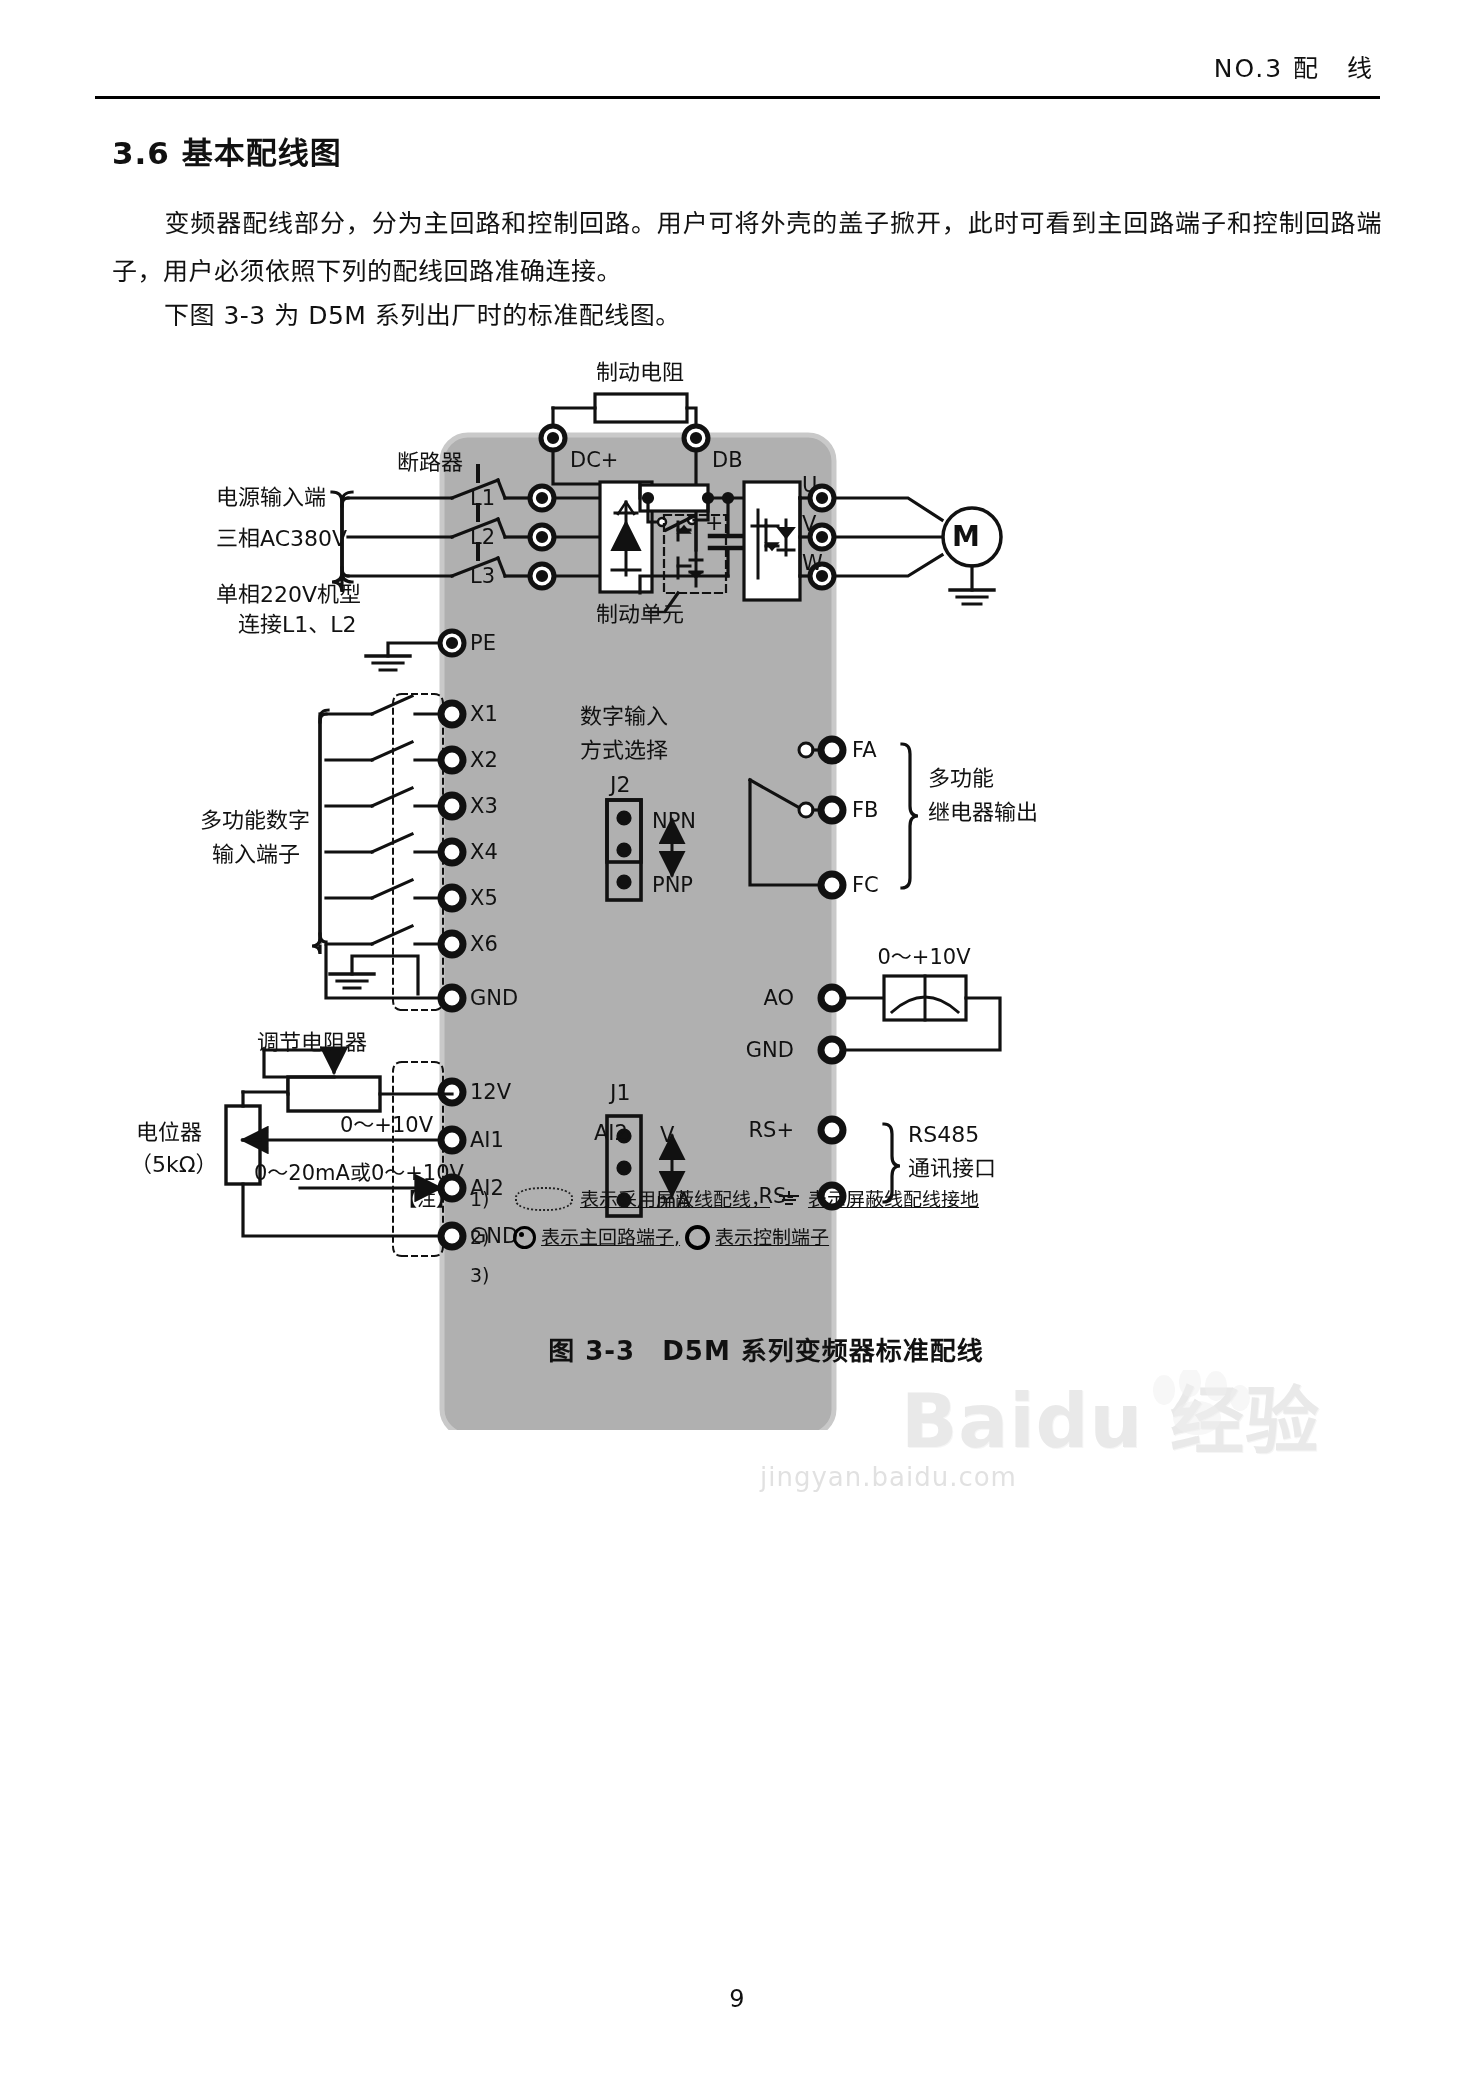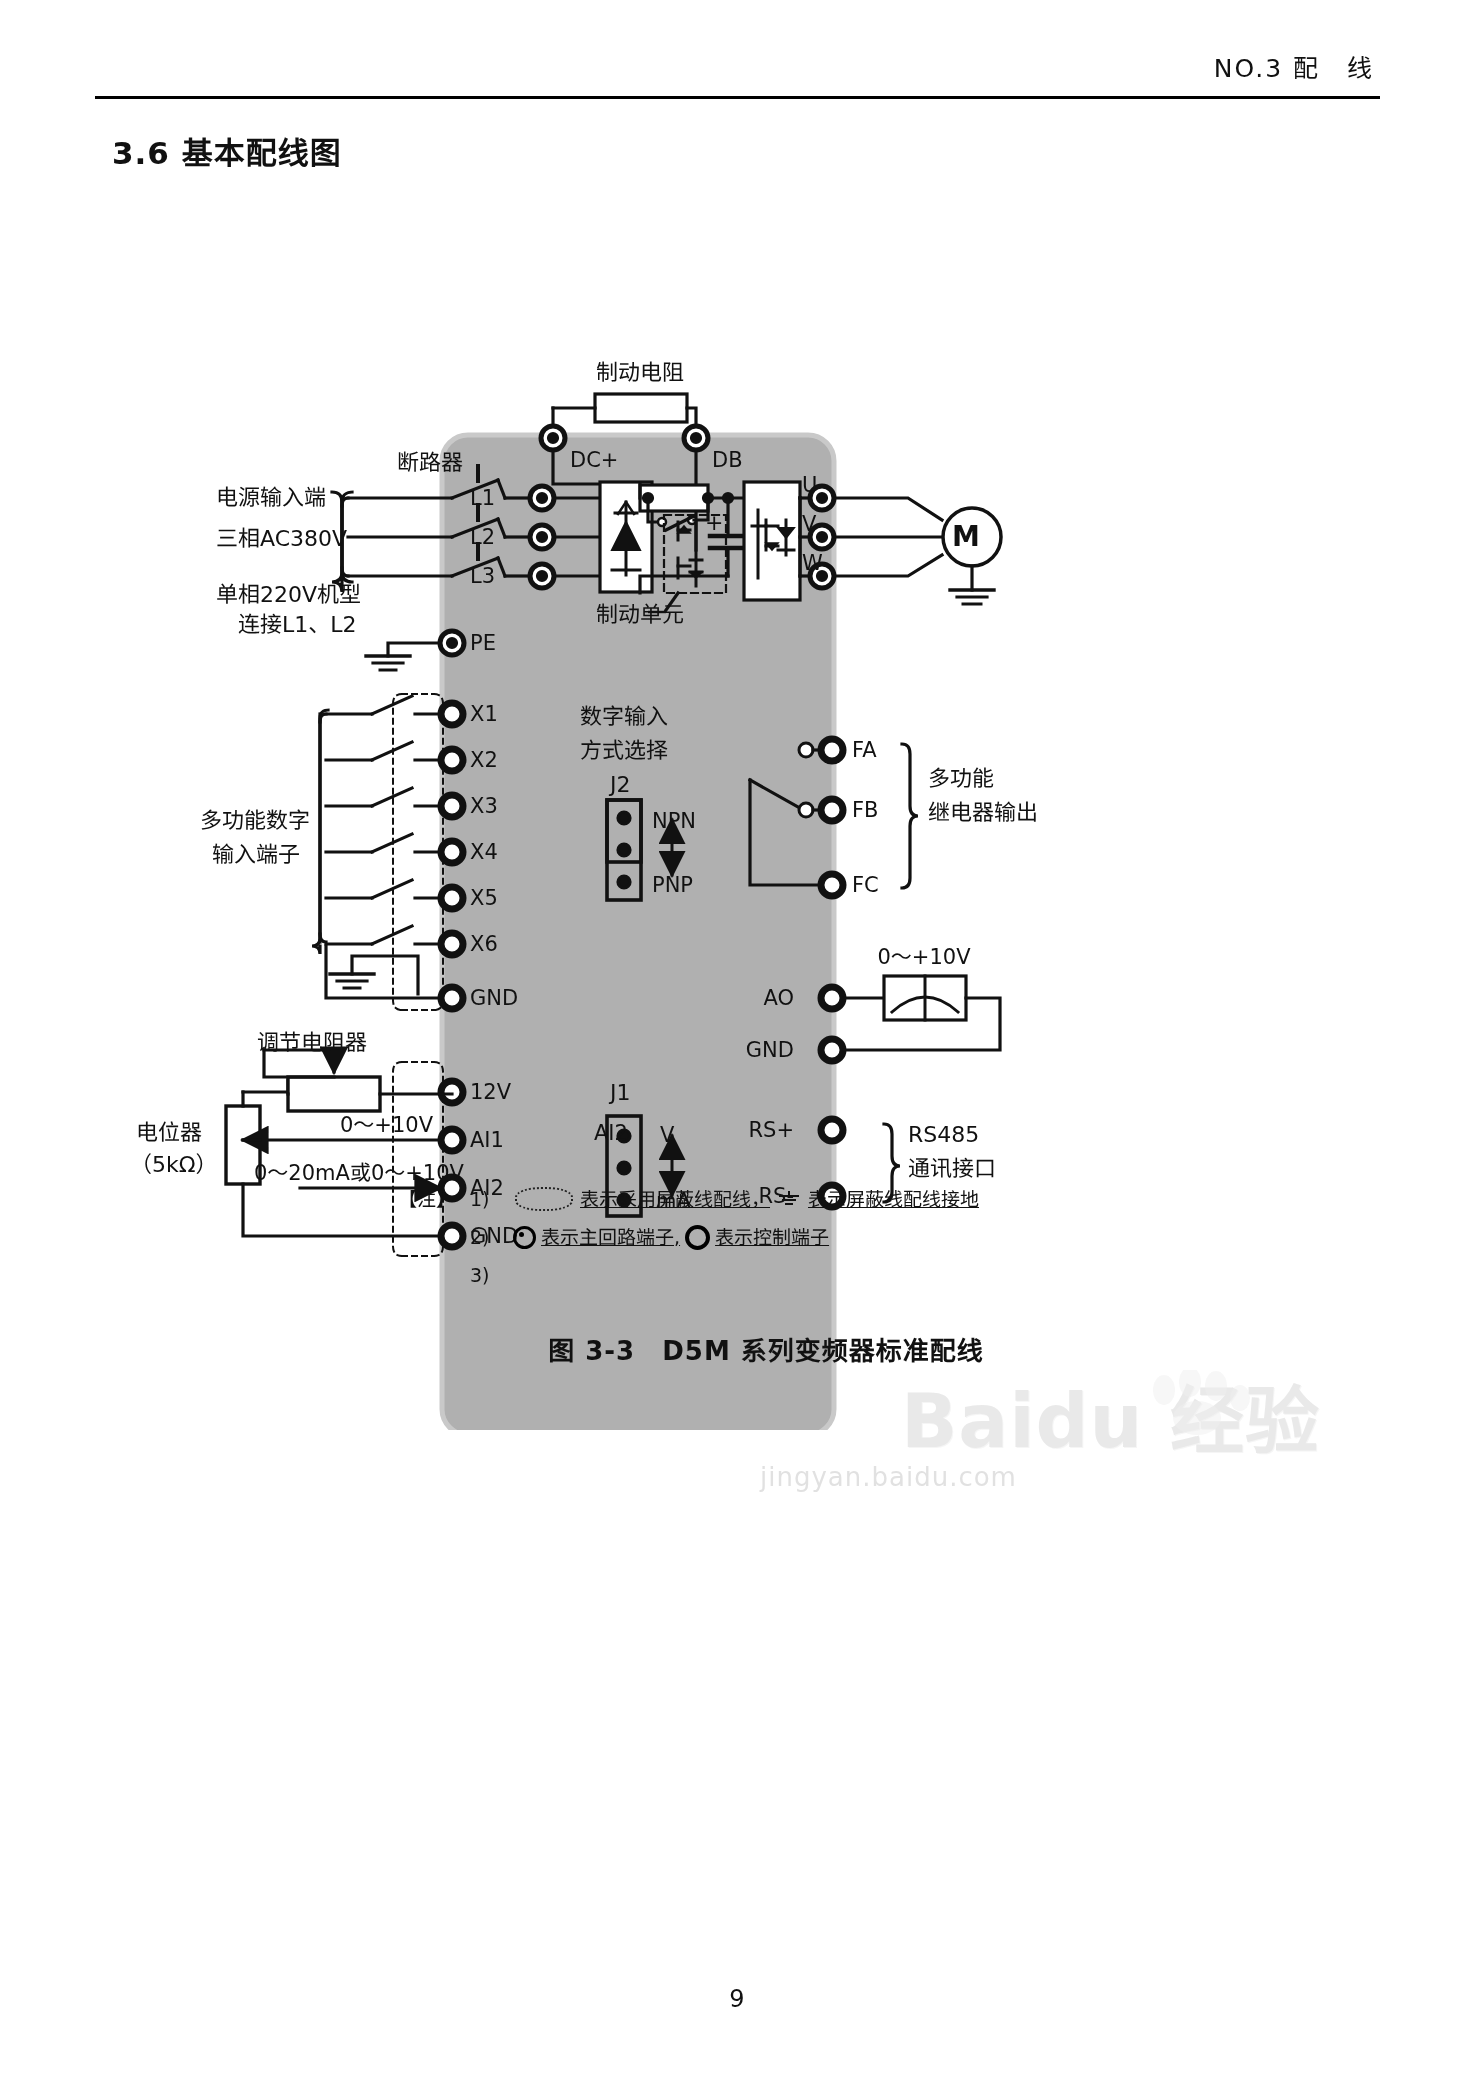--- a/index.html
+++ b/index.html
@@ -97,20 +97,22 @@
 </head>
 <body>
 
 <div class="page">
 
   <div class="hdr">NO.3 配　线</div>
   <div class="hdr-rule"></div>
 
   <div class="sect-title">3.6 基本配线图</div>
 
+  <div class="para p1"><span class="indent"></span><span>变频器配线部分，分为主回路和控制回路。用户可将外壳的盖子掀开，此时可看到主回路端子和控制回路端子，用户必须依照下列的配线回路准确连接。</span></div>
+  <div class="para p2"><span class="indent"></span><span>下图 3-3 为 D5M 系列出厂时的标准配线图。</span></div>
 
   <div class="fig">
   <svg width="1474" height="1080" viewBox="0 0 1474 1080" xmlns="http://www.w3.org/2000/svg">
     <defs>
 
       <g id="tmain">
         <circle cx="0" cy="0" r="12" fill="#fff" stroke="#111" stroke-width="5"></circle>
         <circle cx="0" cy="0" r="4.5" fill="#111"></circle>
       </g>
 

